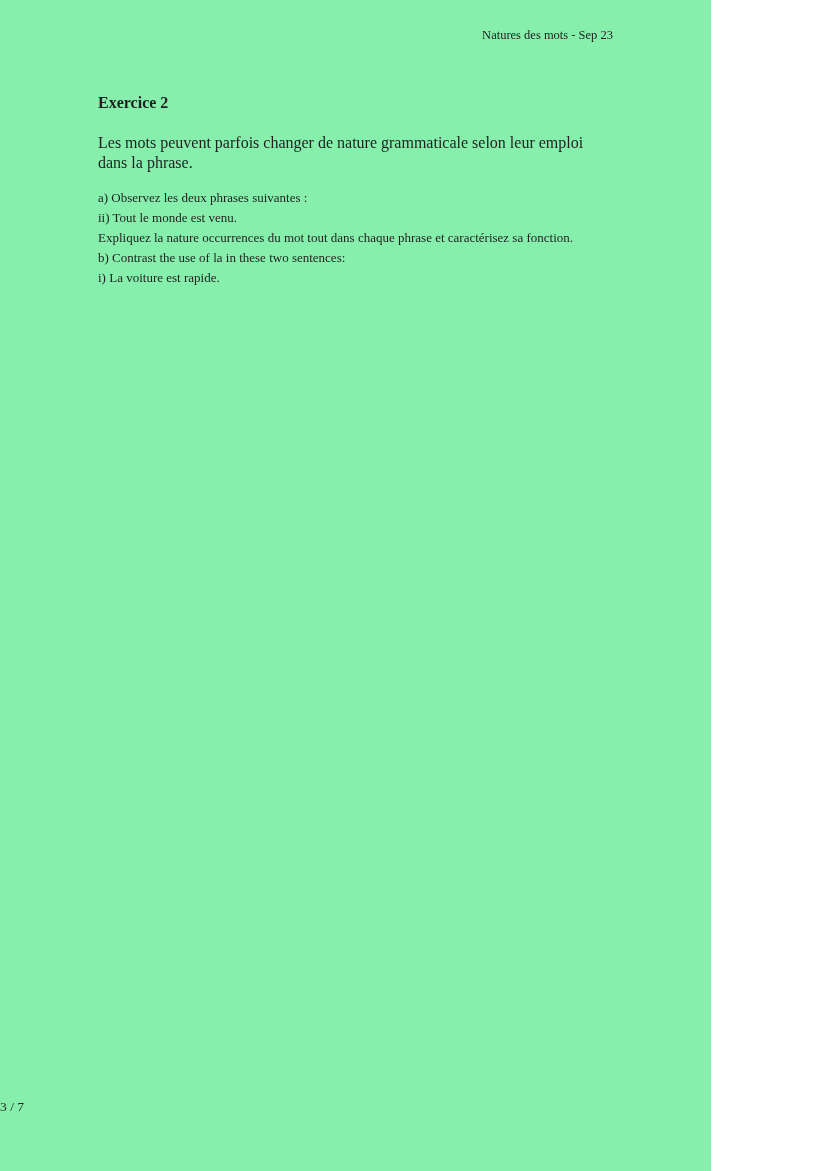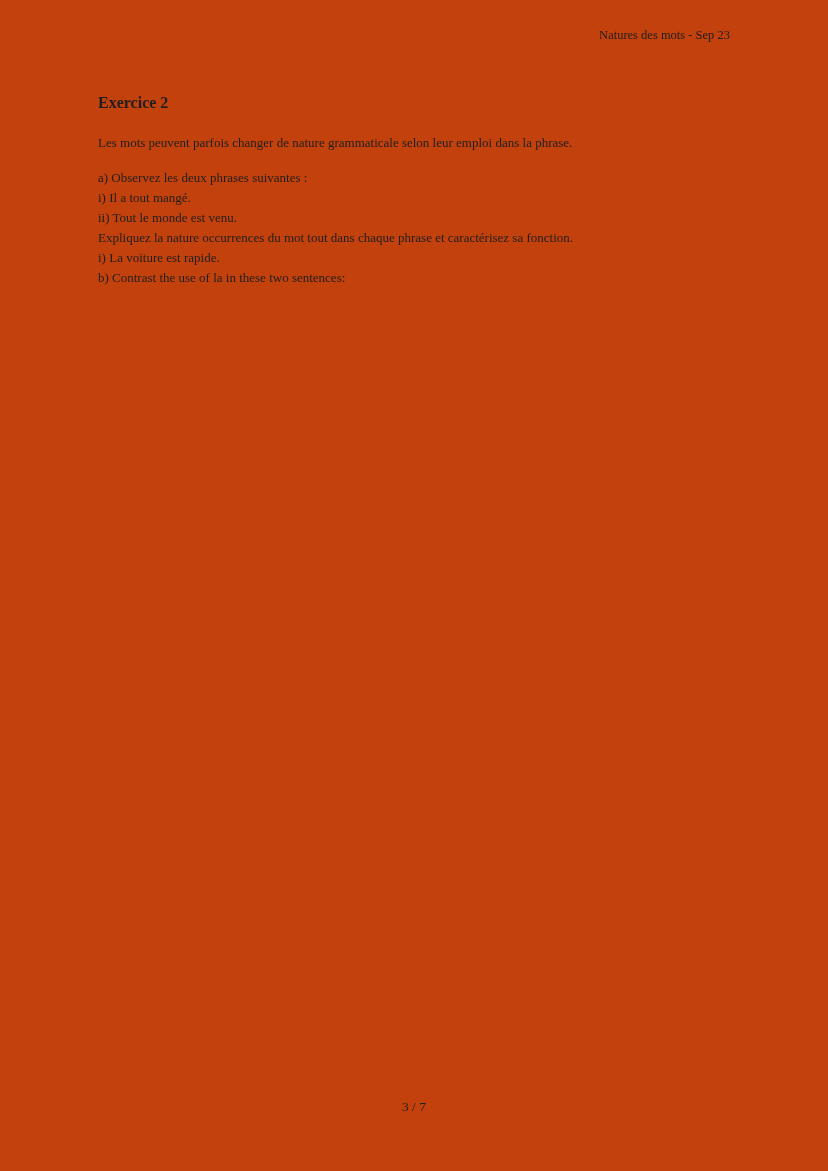--- a/index.html
+++ b/index.html
@@ -2,23 +2,23 @@
 <html><head>
 <meta charset="utf-8">
 <style>
   html, body {
     margin: 0;
     padding: 0;
     background: #ffffff;
   }
   .page {
     position: relative;
-    width: 828px;
+    width: 711px;
     height: 1171px;
-    background: #c2410c;
+    background: #86efac;
     font-family: "Liberation Serif", "DejaVu Serif", serif;
     color: #1f1f1f;
     overflow: hidden;
   }
   .running-header {
     position: absolute;
     top: 27px;
     right: 98px;
     font-size: 12.5px;
     line-height: 16px;
@@ -30,61 +30,59 @@
     right: 98px;
     top: 92px;
   }
   .section-title {
     font-size: 16px;
     font-weight: bold;
     margin: 0 0 19px 0;
     line-height: 22px;
   }
   .intro {
-    font-size: 13px;
+    font-size: 16px;
     line-height: 20px;
     margin: 0 0 15px 0;
   }
   .exercise-lines {
     font-size: 13px;
     line-height: 20px;
   }
   .exercise-line {
     margin: 0;
   }
   .page-footer {
     position: absolute;
     bottom: 56px;
     left: 0;
     width: 100%;
-    text-align: center;
     font-size: 13.5px;
     line-height: 16px;
     color: #1f1f1f;
   }
 </style>
 </head>
 <body>
 
 <div class="page">
 
   <div class="running-header">Natures des mots - Sep 23</div>
 
   <div class="content">
 
     <h1 class="section-title">Exercice 2</h1>
 
     <p class="intro">Les mots peuvent parfois changer de nature grammaticale selon leur emploi dans la phrase.</p>
 
     <div class="exercise-lines">
       <div class="exercise-line">a) Observez les deux phrases suivantes :</div>
-      <div class="exercise-line">i) Il a tout mangé.</div>
       <div class="exercise-line">ii) Tout le monde est venu.</div>
       <div class="exercise-line">Expliquez la nature occurrences du mot tout dans chaque phrase et caractérisez sa fonction.</div>
+      <div class="exercise-line">b) Contrast the use of la in these two sentences:</div>
       <div class="exercise-line">i) La voiture est rapide.</div>
-      <div class="exercise-line">b) Contrast the use of la in these two sentences:</div>
     </div>
 
   </div>
 
   <div class="page-footer">3 / 7</div>
 
 </div>
 
 </body></html>

